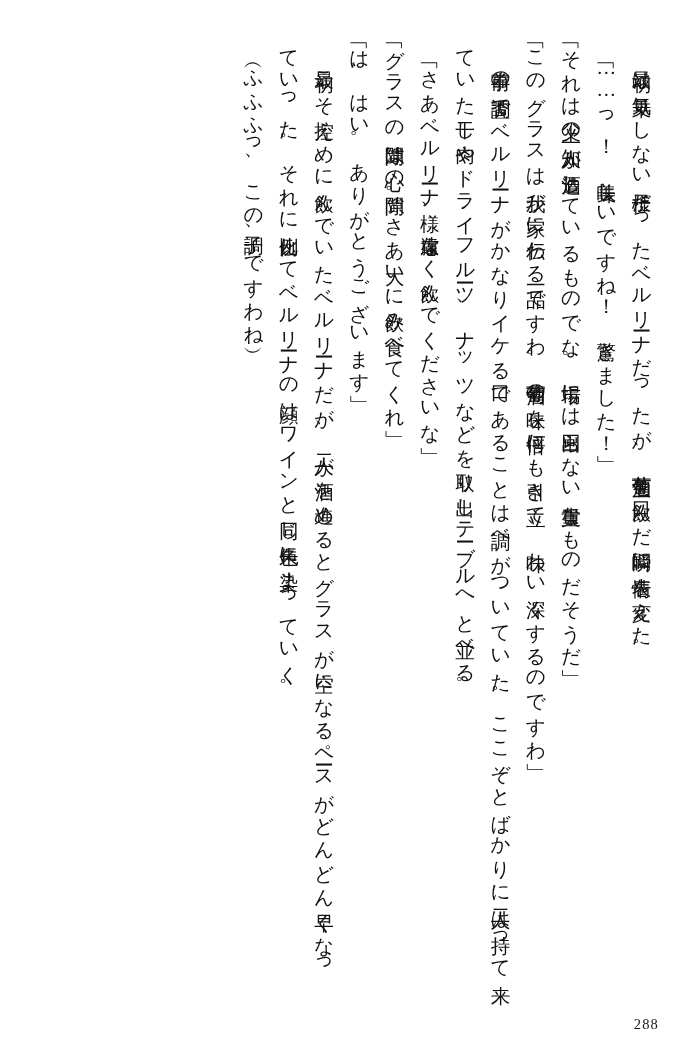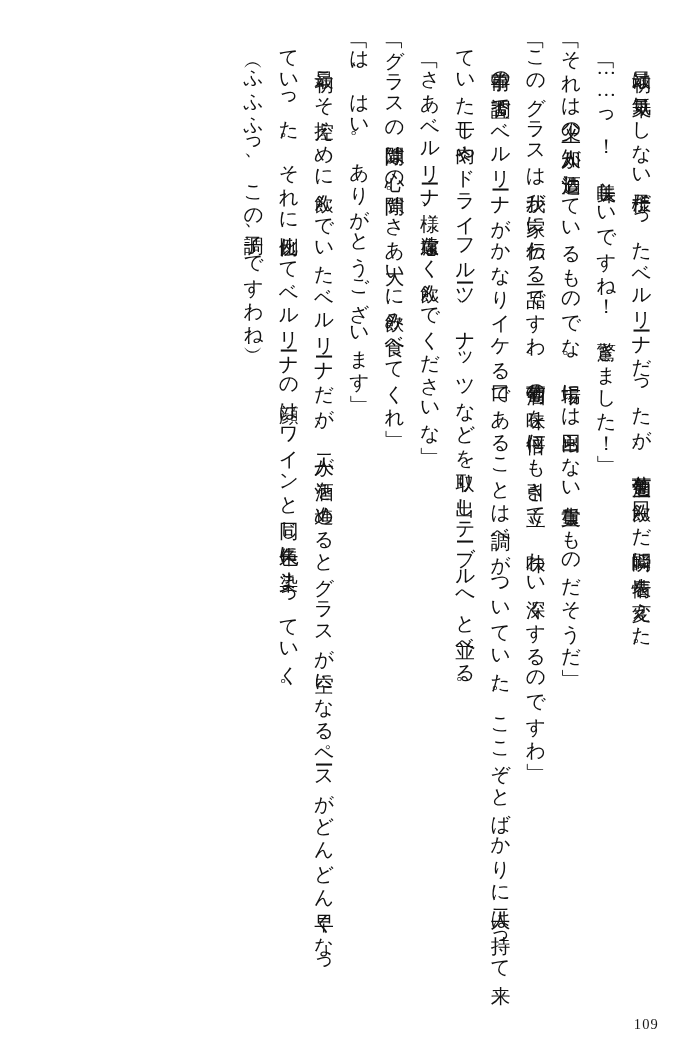--- a/index.html
+++ b/index.html
@@ -66,15 +66,15 @@
     <p>「それは父上の知人が酒造しているものでな。市場には出回らない貴重なものだそうだ」</p>
     <p>「このグラスは我が家に伝わる一品ですわ。葡萄酒の味を何倍にも引き立て、味わい深くするのですわ」</p>
     <p class="indent">事前の調査でベルリーナがかなりイケる口であることは調べがついていた。ここぞとばかりに二人は持って来ていた干し肉やドライフルーツ、ナッツなどを取り出しテーブルへと並べる。</p>
     <p class="indent">「さあベルリーナ様、遠慮なく飲んでくださいな」</p>
     <p>「グラスの隙間は心の隙間。さあ大いに飲み食べてくれ」</p>
     <p>「は、はい。ありがとうございます」</p>
     <p class="indent">最初こそ控えめに飲んでいたベルリーナだが、二人が酒を進めるとグラスが空になるペースがどんどん早くなっていった。それに比例してベルリーナの顔はワインと同じ朱色に染まっていく。</p>
     <p class="indent">（ふふふっ、この調子、ですわね）</p>
   </div>
 
-  <div id="page-number">109</div>
+  <div id="page-number">288</div>
 
 </div>
 
 </body></html>

